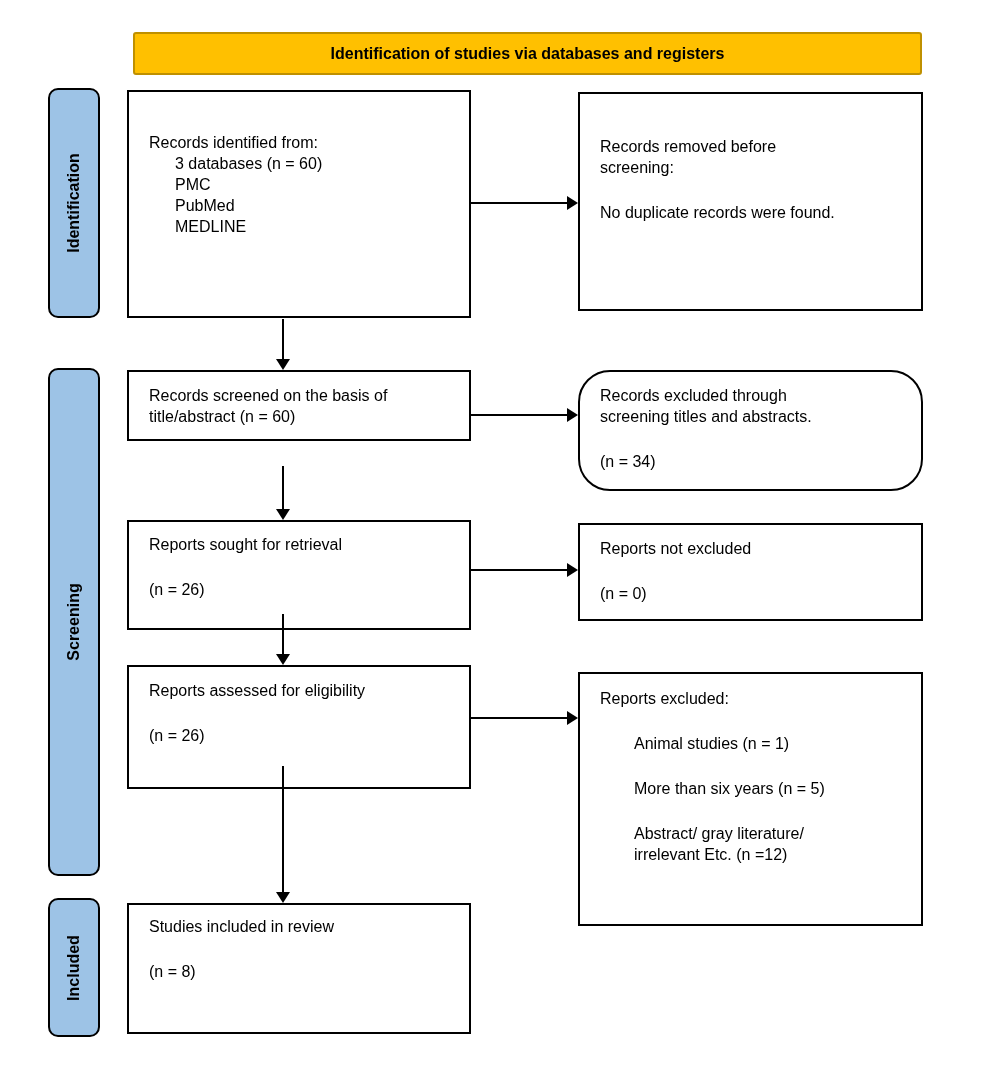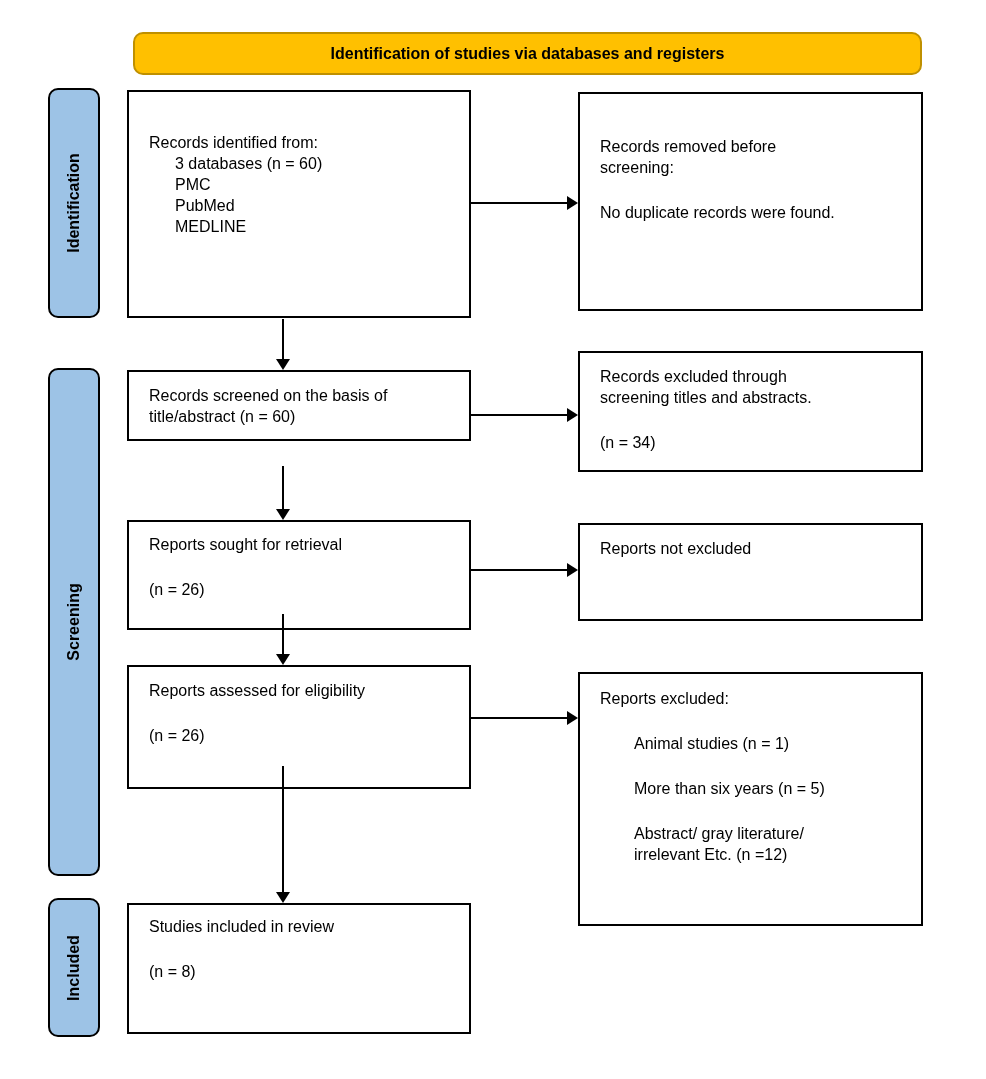--- a/index.html
+++ b/index.html
@@ -1,21 +1,21 @@
 <!DOCTYPE html>
 <html><head>
 <meta charset="utf-8">
 <style>
   html,body { margin:0; padding:0; background:#ffffff; }
   body { font-family:"Liberation Sans", sans-serif; color:#000; }
   .canvas { position:relative; width:986px; height:1079px; background:#fff; overflow:hidden; }
 
   .banner {
     position:absolute; left:133px; top:32px; width:789px; height:43px;
-    background:#FFC000; border:2px solid #BF9000; border-radius:10px;
+    background:#FFC000; border:2px solid #BF9000; border-radius:3px;
     display:flex; align-items:center; justify-content:center;
     font-weight:bold; font-size:16px; box-sizing:border-box;
   }
 
   .side {
     position:absolute; left:48px; width:52px;
     background:#9DC3E6; border:2.5px solid #000; border-radius:10px;
     display:flex; align-items:center; justify-content:center; box-sizing:border-box;
   }
   .side .vtext { transform:rotate(-90deg); white-space:nowrap; font-weight:bold; font-size:16px; }
@@ -86,27 +86,28 @@
   <div class="box" style="left:127px; top:903px; width:344px; height:131px; padding:11px 20px 0 20px;">
     <div class="p">Studies included in review</div>
     <div class="p gap">(n = 8)</div>
   </div>
 
   <div class="box" style="left:578px; top:92px; width:345px; height:219px; padding:42px 20px 0 20px;">
     <div class="p w215">Records removed before screening:</div>
     <div class="p gap">No duplicate records were found.</div>
   </div>
 
-  <div class="box" style="left:578px; top:351px; width:345px; height:121px; padding:13px 20px 0 20px;">
+  <div class="box" style="left:578px; top:370px; width:345px; height:121px; padding:13px 20px 0 20px;border-radius:32px;">
     <div class="p w245">Records excluded through screening titles and abstracts.</div>
     <div class="p gap">(n = 34)</div>
   </div>
 
   <div class="box" style="left:578px; top:523px; width:345px; height:98px; padding:13px 20px 0 20px;">
     <div class="p">Reports not excluded</div>
+    <div class="p gap">(n = 0)</div>
   </div>
 
   <div class="box" style="left:578px; top:672px; width:345px; height:254px; padding:14px 20px 0 20px;">
     <div class="p">Reports excluded:</div>
     <div class="indent2">
       <div class="p gap">Animal studies (n = 1)</div>
       <div class="p gap">More than six years (n = 5)</div>
       <div class="p gap w225">Abstract/ gray literature/ irrelevant Etc. (n =12)</div>
     </div>
   </div>

